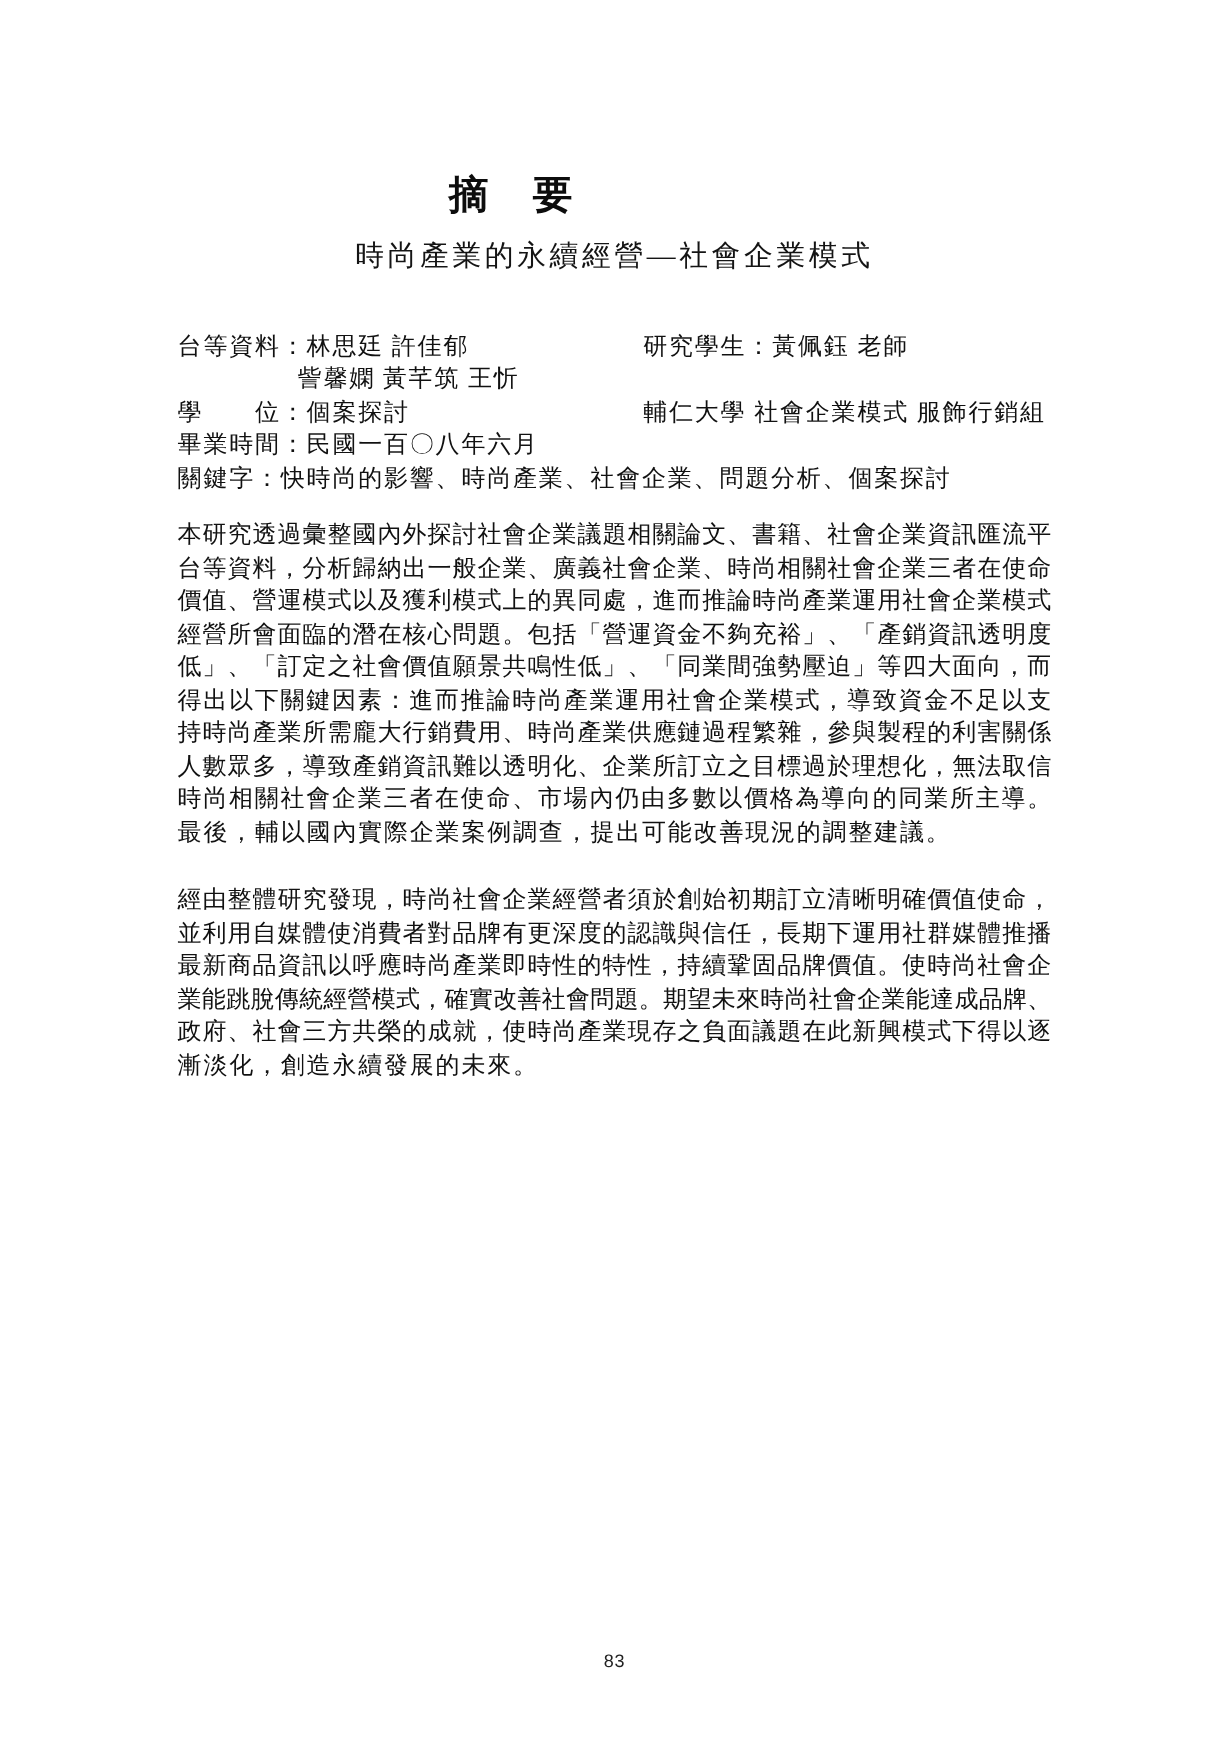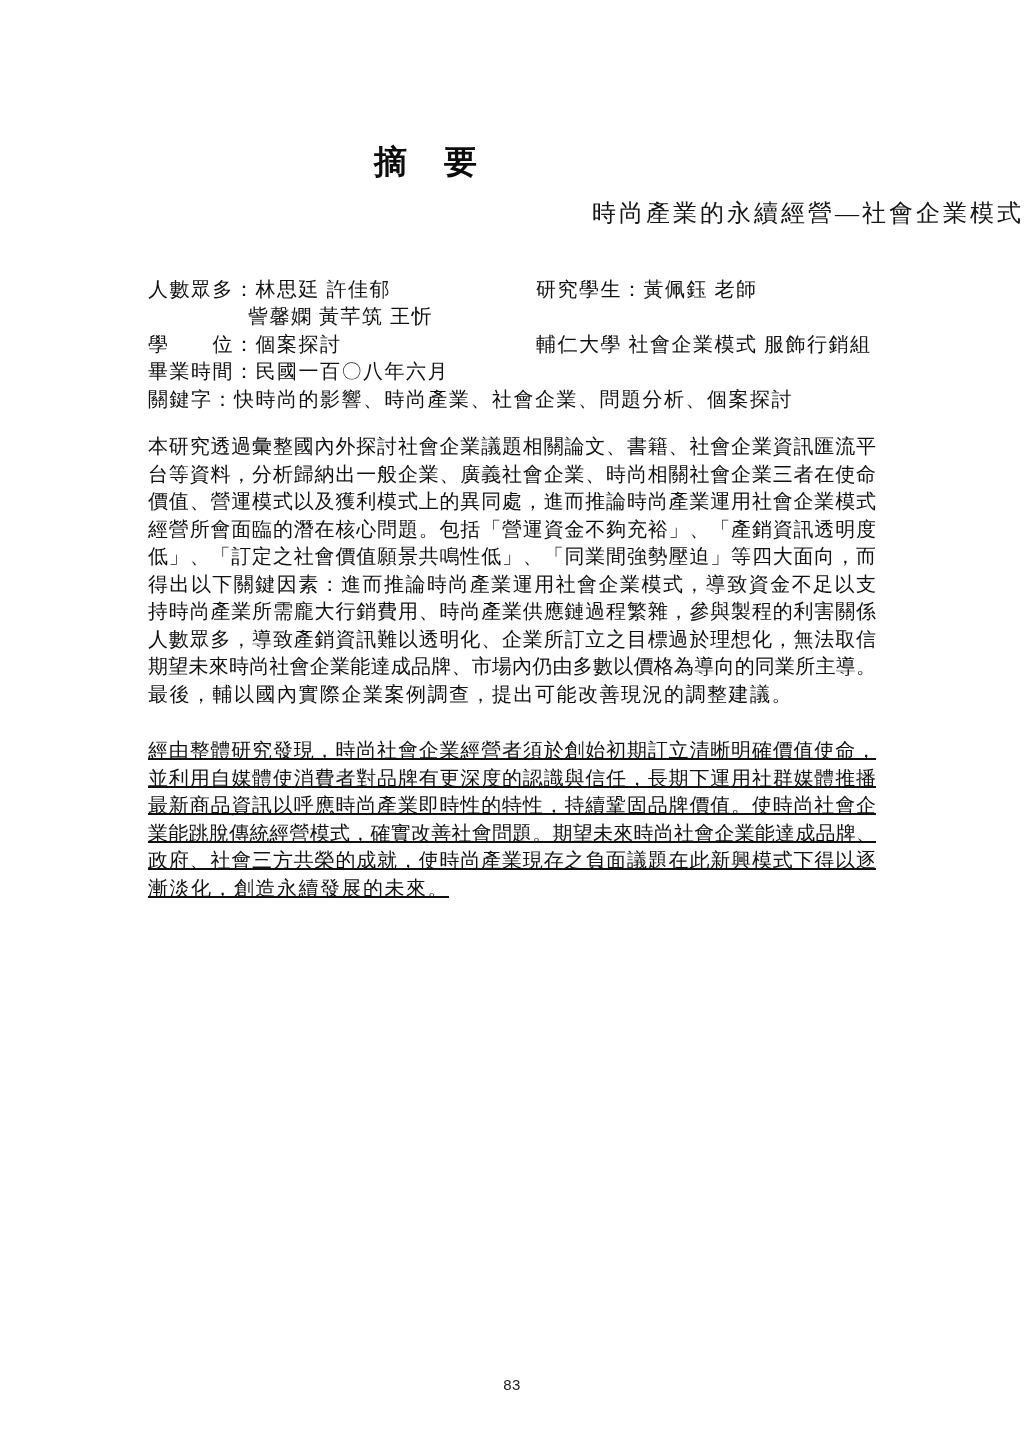--- a/index.html
+++ b/index.html
@@ -25,21 +25,21 @@
     font-size: 33px;
     font-weight: 700;
     letter-spacing: 2px;
     color: #0d0d0d;
   }
   .doc-subtitle {
     position: absolute;
     top: 197px;
     left: 0;
     width: 1024px;
-    text-align: right;
+    text-align: center;
     font-size: 24px;
     font-weight: 400;
     letter-spacing: 3px;
     color: #141414;
   }
   .meta {
     position: absolute;
     top: 276px;
     left: 148px;
     width: 728px;
@@ -61,21 +61,21 @@
   }
   .meta-row.indent2 { padding-left: 100px; }
   .para {
     position: absolute;
     left: 148px;
     width: 728px;
     font-size: 20px;
     line-height: 27.5px;
   }
   .para-1 { top: 433px; }
-  .para-2 { top: 737px; text-decoration: underline; }
+  .para-2 { top: 737px; }
   .pline {
     width: 728px;
     height: 27.5px;
     text-align: justify;
     text-align-last: justify;
     white-space: nowrap;
     overflow: visible;
   }
   .pline.last {
     text-align-last: left;
@@ -97,21 +97,21 @@
 <body>
 
 <div class="page">
 
   <div class="doc-title">摘　要</div>
 
   <div class="doc-subtitle">時尚產業的永續經營—社會企業模式</div>
 
   <div class="meta">
     <div class="meta-row">
-      <span class="meta-left">人數眾多：林思廷 許佳郁</span>
+      <span class="meta-left">台等資料：林思廷 許佳郁</span>
       <span class="meta-right">研究學生：黃佩鈺 老師</span>
     </div>
     <div class="meta-row indent2">
       <span class="meta-left">訾馨嫻 黃芊筑 王忻</span>
     </div>
     <div class="meta-row">
       <span class="meta-left">學　　位：個案探討</span>
       <span class="meta-right">輔仁大學 社會企業模式 服飾行銷組</span>
     </div>
     <div class="meta-row">
@@ -124,21 +124,21 @@
 
   <div class="para para-1">
     <div class="pline">本研究透過彙整國內外探討社會企業議題相關論文、書籍、社會企業資訊匯流平</div>
     <div class="pline">台等資料，分析歸納出一般企業、廣義社會企業、時尚相關社會企業三者在使命</div>
     <div class="pline">價值、營運模式以及獲利模式上的異同處，進而推論時尚產業運用社會企業模式</div>
     <div class="pline">經營所會面臨的潛在核心問題。包括「營運資金不夠充裕」、「產銷資訊透明度</div>
     <div class="pline">低」、「訂定之社會價值願景共鳴性低」、「同業間強勢壓迫」等四大面向，而</div>
     <div class="pline">得出以下關鍵因素：進而推論時尚產業運用社會企業模式，導致資金不足以支</div>
     <div class="pline">持時尚產業所需龐大行銷費用、時尚產業供應鏈過程繁雜，參與製程的利害關係</div>
     <div class="pline">人數眾多，導致產銷資訊難以透明化、企業所訂立之目標過於理想化，無法取信</div>
-    <div class="pline">期望未來時尚社會企業能達成品牌、市場內仍由多數以價格為導向的同業所主導。</div>
+    <div class="pline">時尚相關社會企業三者在使命、市場內仍由多數以價格為導向的同業所主導。</div>
     <div class="pline last">最後，輔以國內實際企業案例調查，提出可能改善現況的調整建議。</div>
   </div>
 
   <div class="para para-2">
     <div class="pline">經由整體研究發現，時尚社會企業經營者須於創始初期訂立清晰明確價值使命，</div>
     <div class="pline">並利用自媒體使消費者對品牌有更深度的認識與信任，長期下運用社群媒體推播</div>
     <div class="pline">最新商品資訊以呼應時尚產業即時性的特性，持續鞏固品牌價值。使時尚社會企</div>
     <div class="pline">業能跳脫傳統經營模式，確實改善社會問題。期望未來時尚社會企業能達成品牌、</div>
     <div class="pline">政府、社會三方共榮的成就，使時尚產業現存之負面議題在此新興模式下得以逐</div>
     <div class="pline last">漸淡化，創造永續發展的未來。</div>

